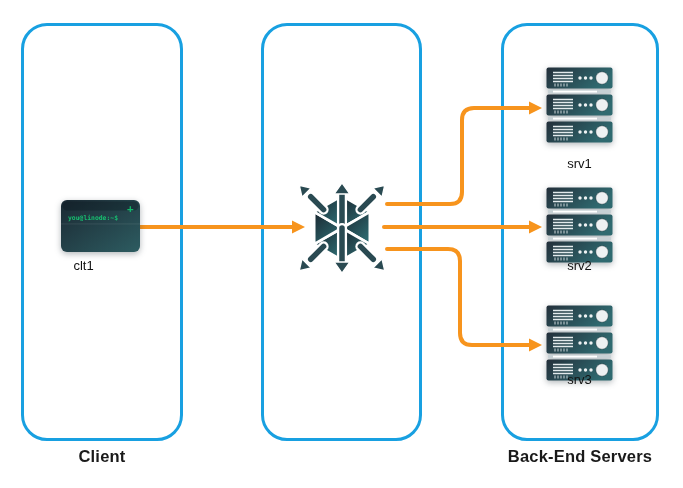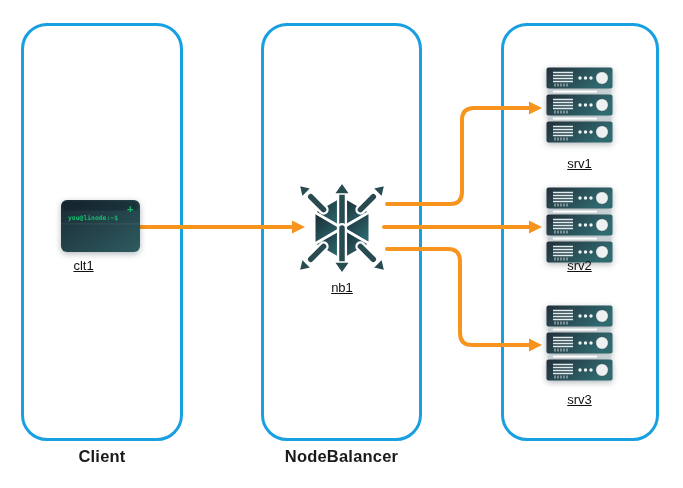--- a/index.html
+++ b/index.html
@@ -15,21 +15,21 @@
   .zone-nb{left:261px;width:155px;}
   .zone-backend{left:501px;width:152px;}
   .zone-title{
     position:absolute;top:447px;text-align:center;
     font-size:16.5px;font-weight:700;color:#1a1a1a;letter-spacing:.2px;
   }
   .zone-title-client{left:21px;width:162px;}
   .zone-title-nb{left:261px;width:161px;}
   .zone-title-backend{left:501px;width:158px;}
   .node-label{
-    position:absolute;text-align:center;font-size:13px;color:#111;font-weight:400;text-decoration:underline;
+    position:absolute;text-align:center;font-size:13px;color:#111;font-weight:400;
   }
   .abs{position:absolute;}
   .icon-shadow{filter:drop-shadow(0 2px 3px rgba(35,48,58,.35));}
   svg{display:block;}
   .hidden-defs{position:absolute;width:0;height:0;overflow:hidden;}
 </style>
 </head>
 <body>
 
 <div id="canvas">
@@ -139,33 +139,32 @@
     <use href="#arrN" transform="rotate(180 50 50)"></use>
     <g id="arrNW">
       <path d="M30 30 L16 16" stroke="#ffffff" stroke-width="11" stroke-linecap="round"></path>
       <path d="M30 30 L16 16" stroke="#2a4a52" stroke-width="6" stroke-linecap="round"></path>
       <polygon points="16.5,6.5 3.5,3.5 6.5,16.5" fill="#2a4a52" stroke="#ffffff" stroke-width="1.5"></polygon>
     </g>
     <use href="#arrNW" transform="rotate(90 50 50)"></use>
     <use href="#arrNW" transform="rotate(180 50 50)"></use>
     <use href="#arrNW" transform="rotate(270 50 50)"></use>
   </svg>
-  <div class="node-label" style="left:296px;top:280px;width:92px">nb1</div>
 
   <svg class="abs icon-shadow" style="left:546px;top:67px" width="67" height="76">
       <use href="#server-stack"></use>
     </svg>
   <div class="node-label" style="left:546px;top:156px;width:67px">srv1</div>
 
   <svg class="abs icon-shadow" style="left:546px;top:187px" width="67" height="76">
       <use href="#server-stack"></use>
     </svg>
   <div class="node-label" style="left:546px;top:258px;width:67px">srv2</div>
 
   <svg class="abs icon-shadow" style="left:546px;top:305px" width="67" height="76">
       <use href="#server-stack"></use>
     </svg>
-  <div class="node-label" style="left:546px;top:392px;width:67px">srv3</div>
+  <div class="node-label" style="left:546px;top:372px;width:67px">srv3</div>
 
   <div class="zone-title zone-title-client">Client</div>
-  <div class="zone-title zone-title-nb">NodeBalancer</div>
+  <div class="zone-title zone-title-backend">Back-End Servers</div>
 
 </div>
 
 </body></html>

